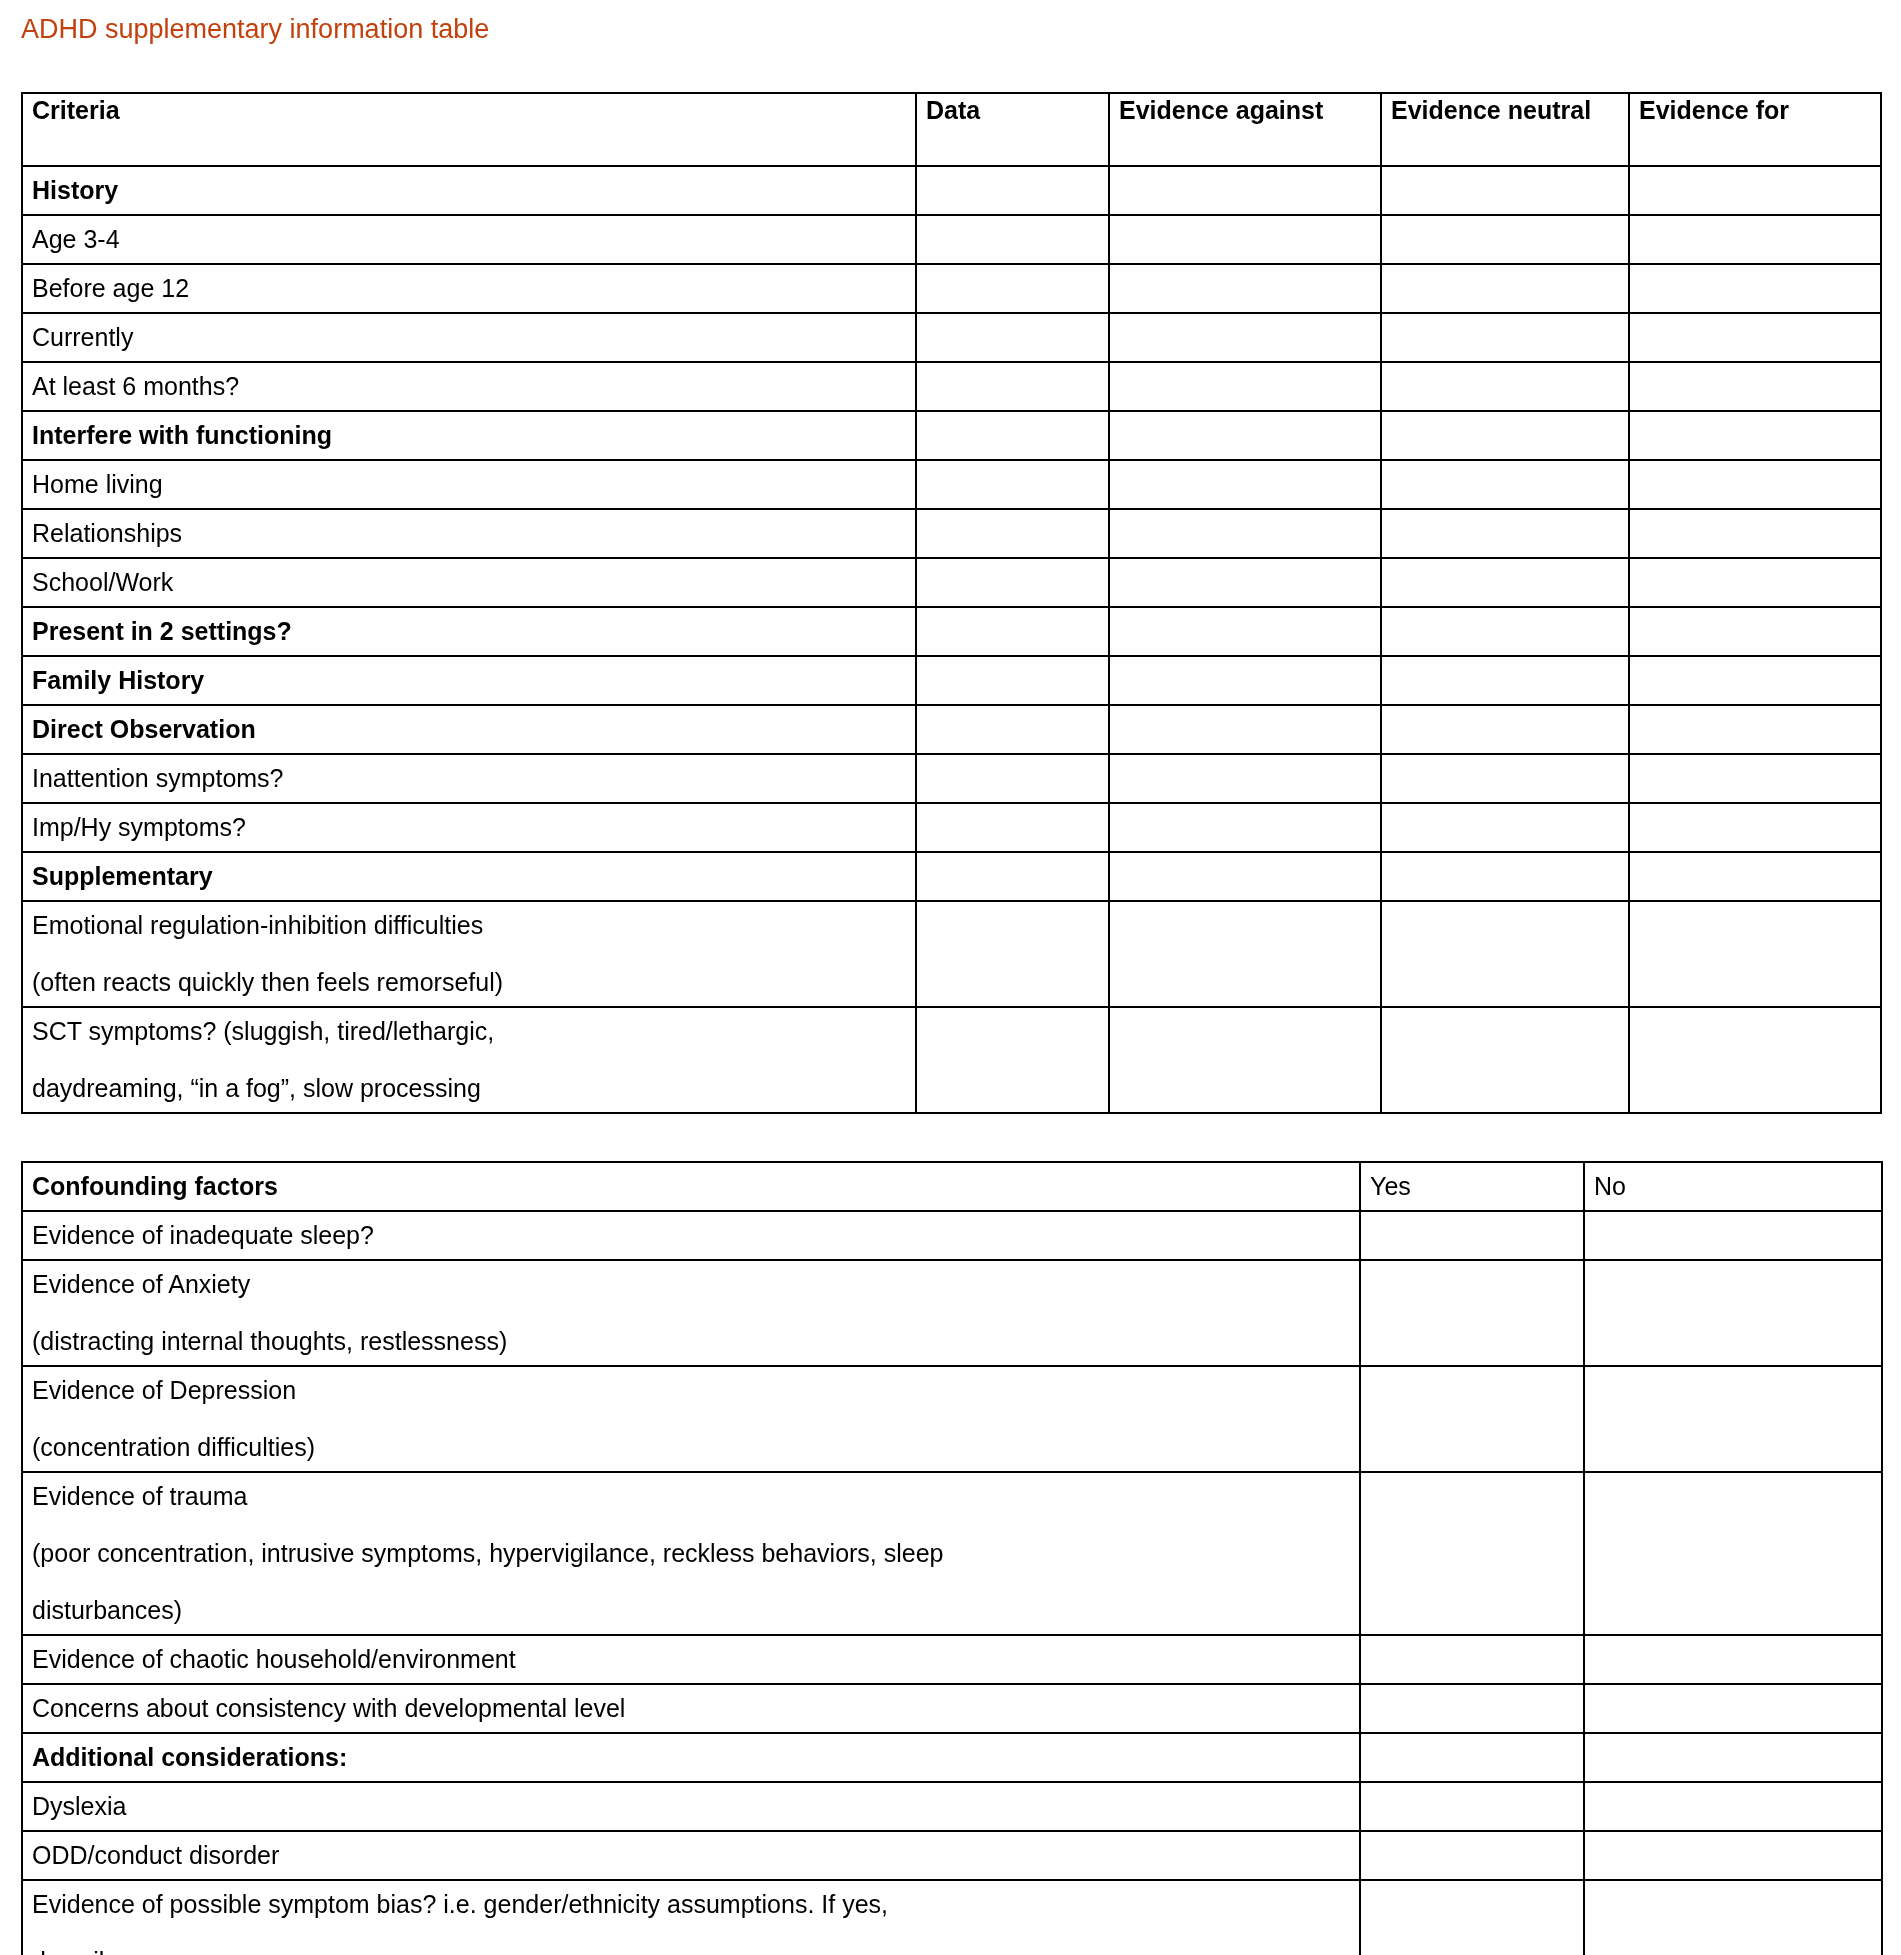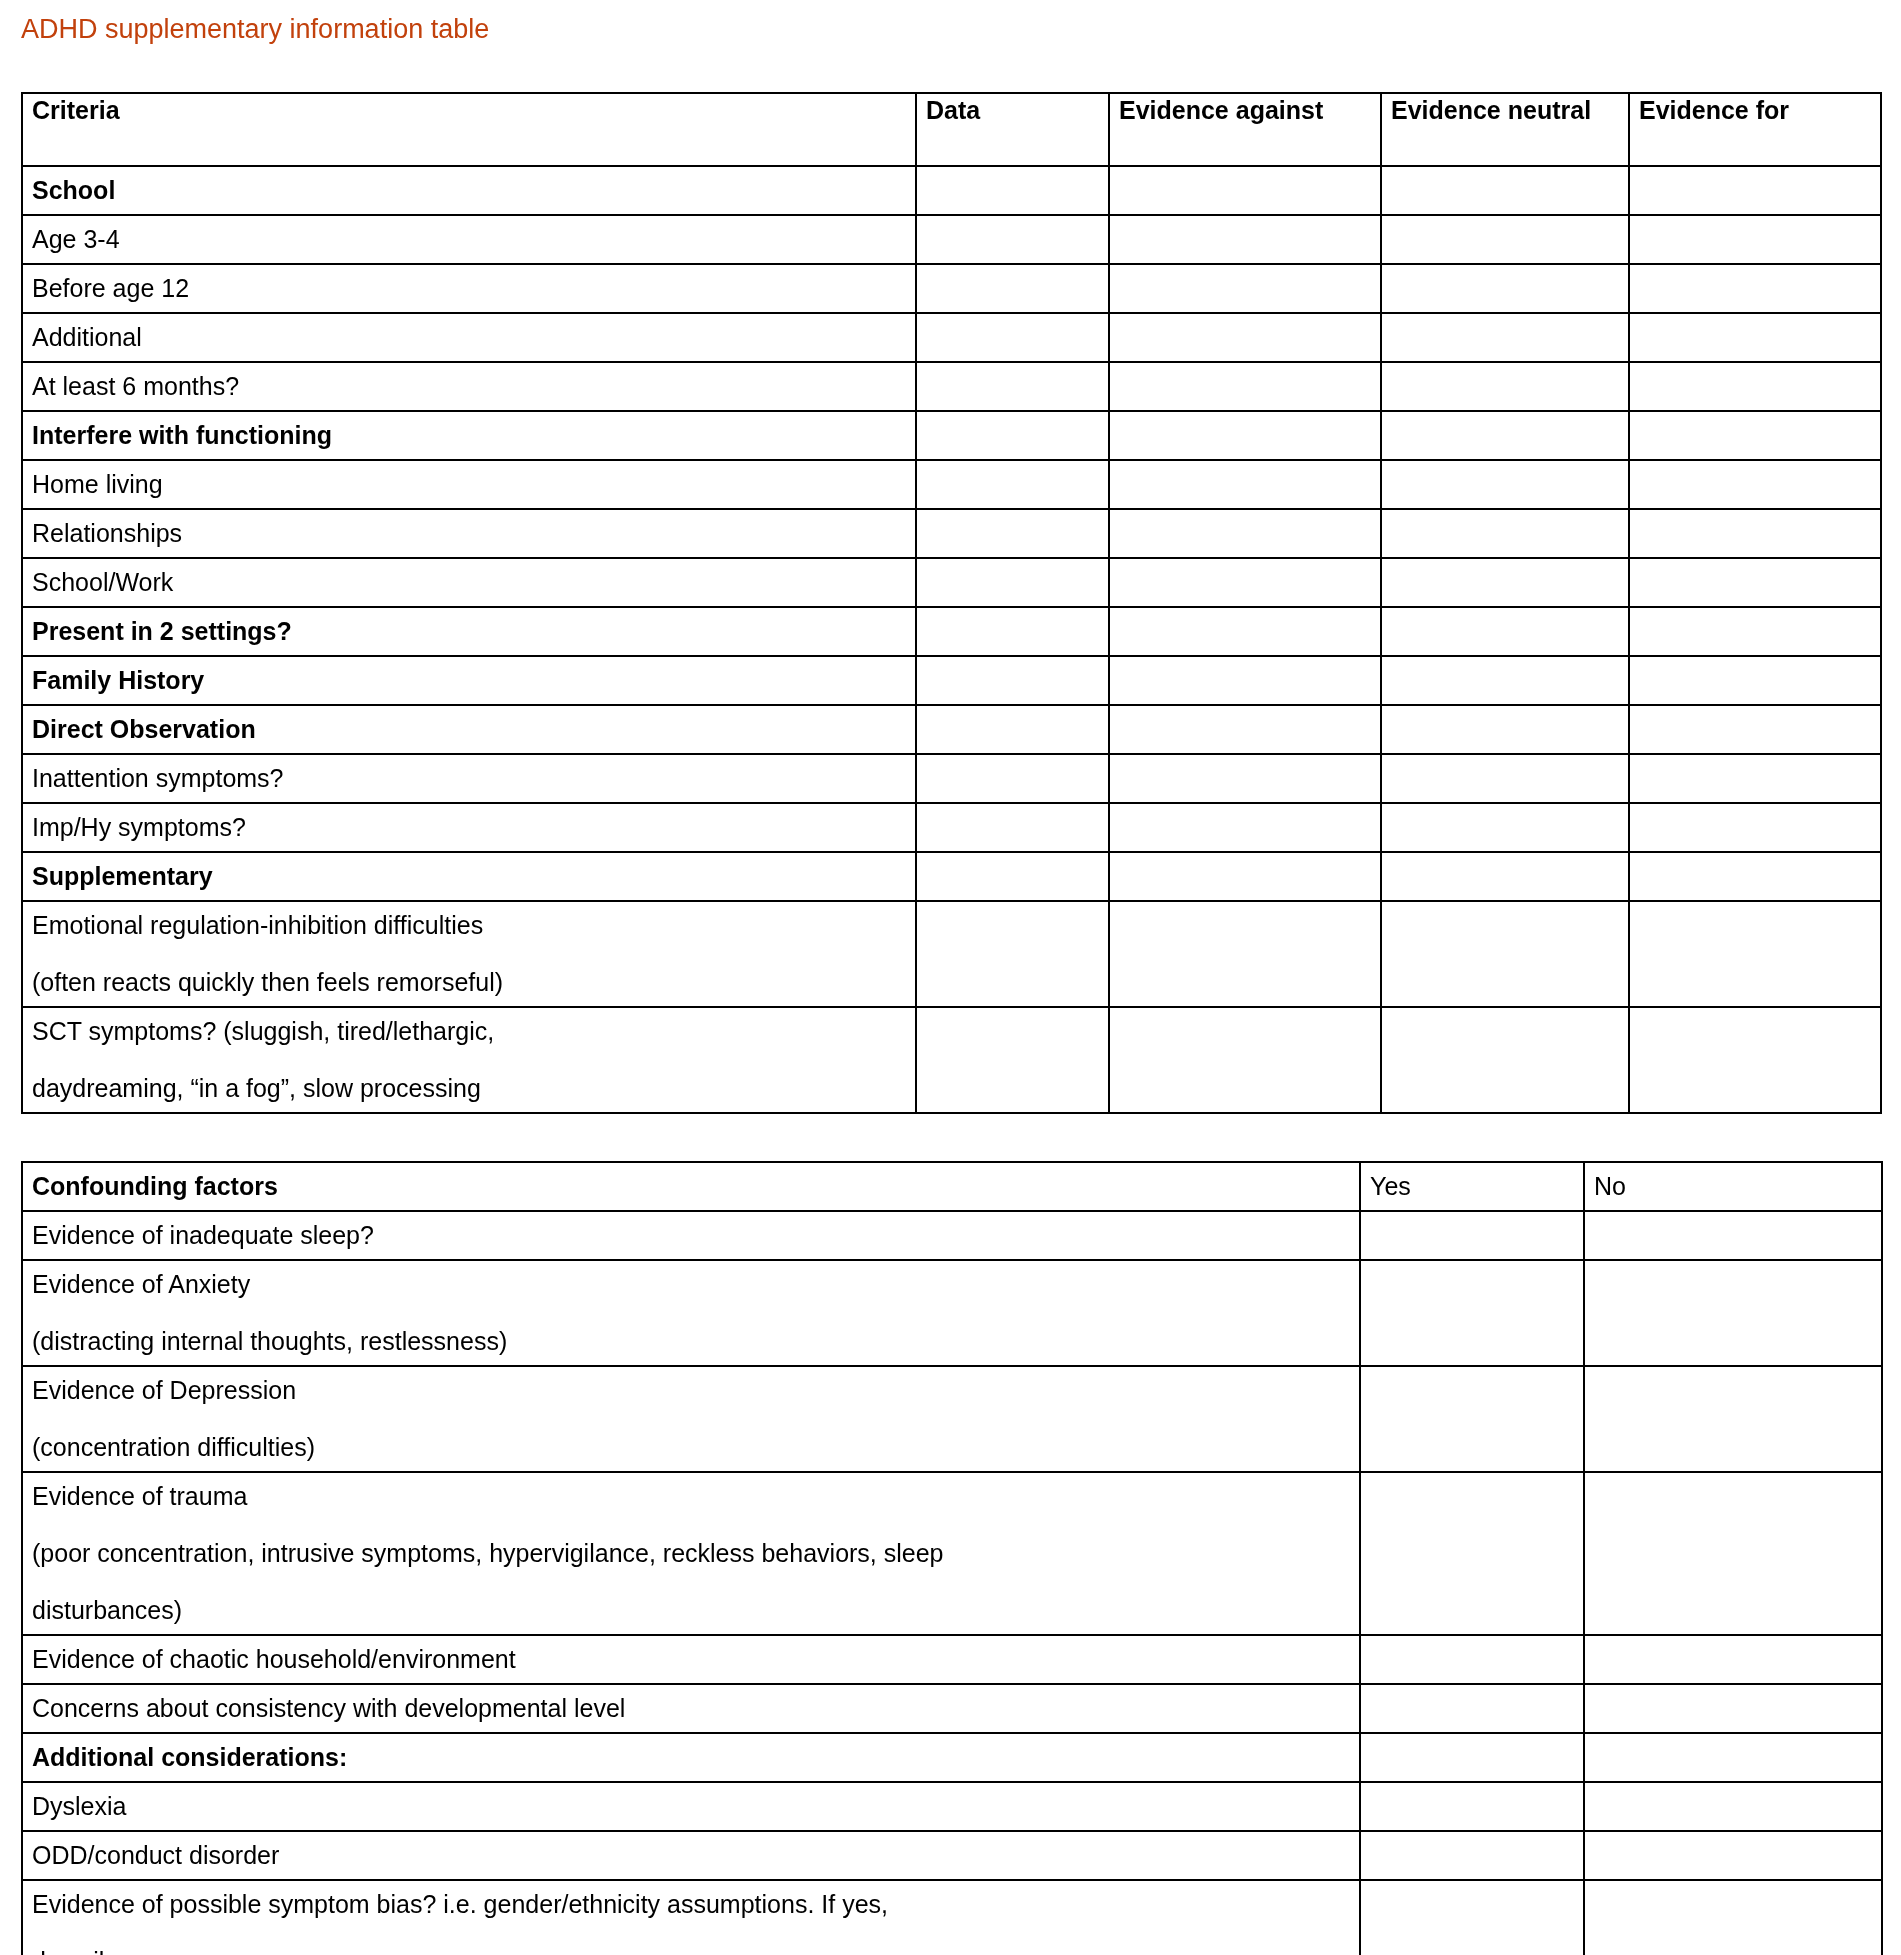--- a/index.html
+++ b/index.html
@@ -130,21 +130,21 @@
         </th>
         <th>
           <span class="ln">Evidence</span>
           <span class="ln">for</span>
         </th>
       </tr>
     </thead>
     <tbody id="criteria-body">
         <tr>
           <td class="bold">
-            <span class="ln">School</span>
+            <span class="ln">History</span>
           </td>
           <td>&nbsp;</td>
           <td>&nbsp;</td>
           <td>&nbsp;</td>
           <td>&nbsp;</td>
         </tr>
         <tr>
           <td>
             <span class="ln">Age 3-4</span>
           </td>
@@ -157,21 +157,21 @@
           <td>
             <span class="ln">Before age 12</span>
           </td>
           <td>&nbsp;</td>
           <td>&nbsp;</td>
           <td>&nbsp;</td>
           <td>&nbsp;</td>
         </tr>
         <tr>
           <td>
-            <span class="ln">Additional</span>
+            <span class="ln">Currently</span>
           </td>
           <td>&nbsp;</td>
           <td>&nbsp;</td>
           <td>&nbsp;</td>
           <td>&nbsp;</td>
         </tr>
         <tr>
           <td>
             <span class="ln">At least 6 months?</span>
           </td>

